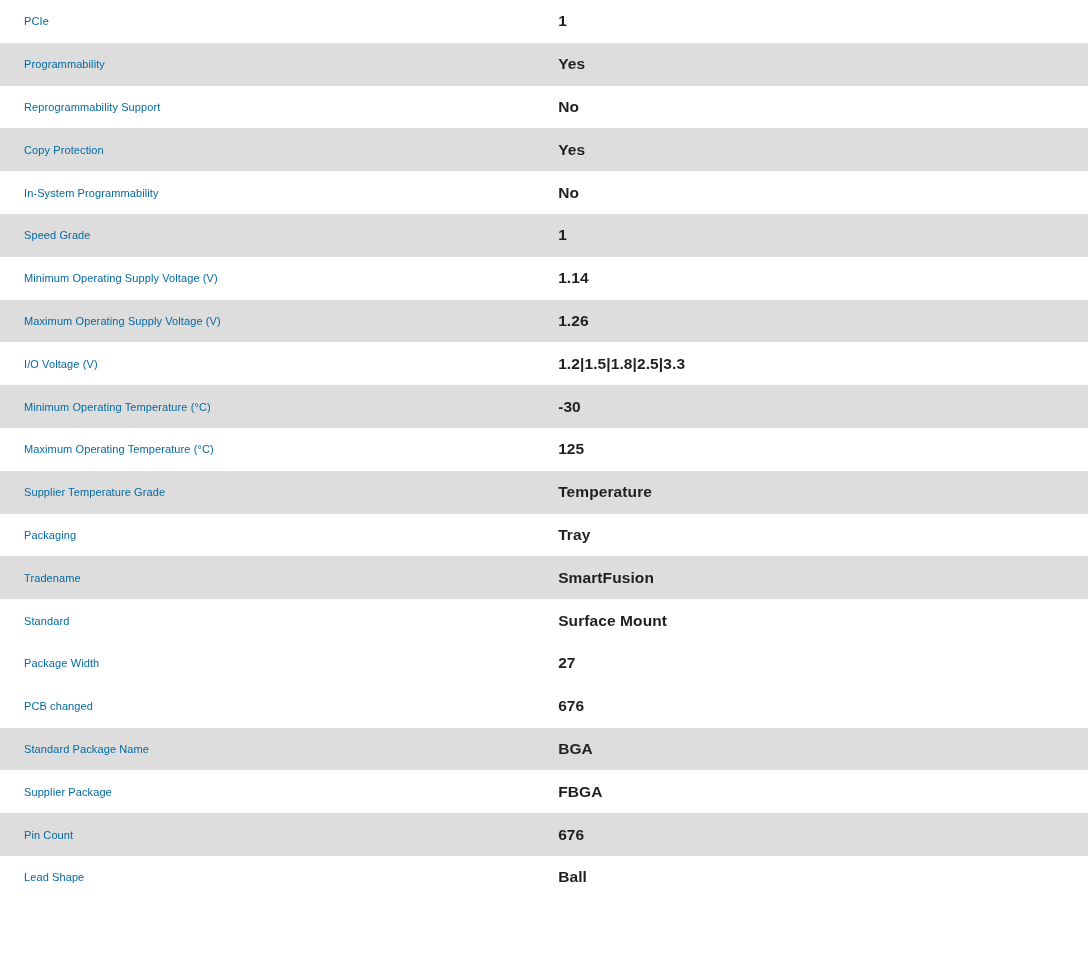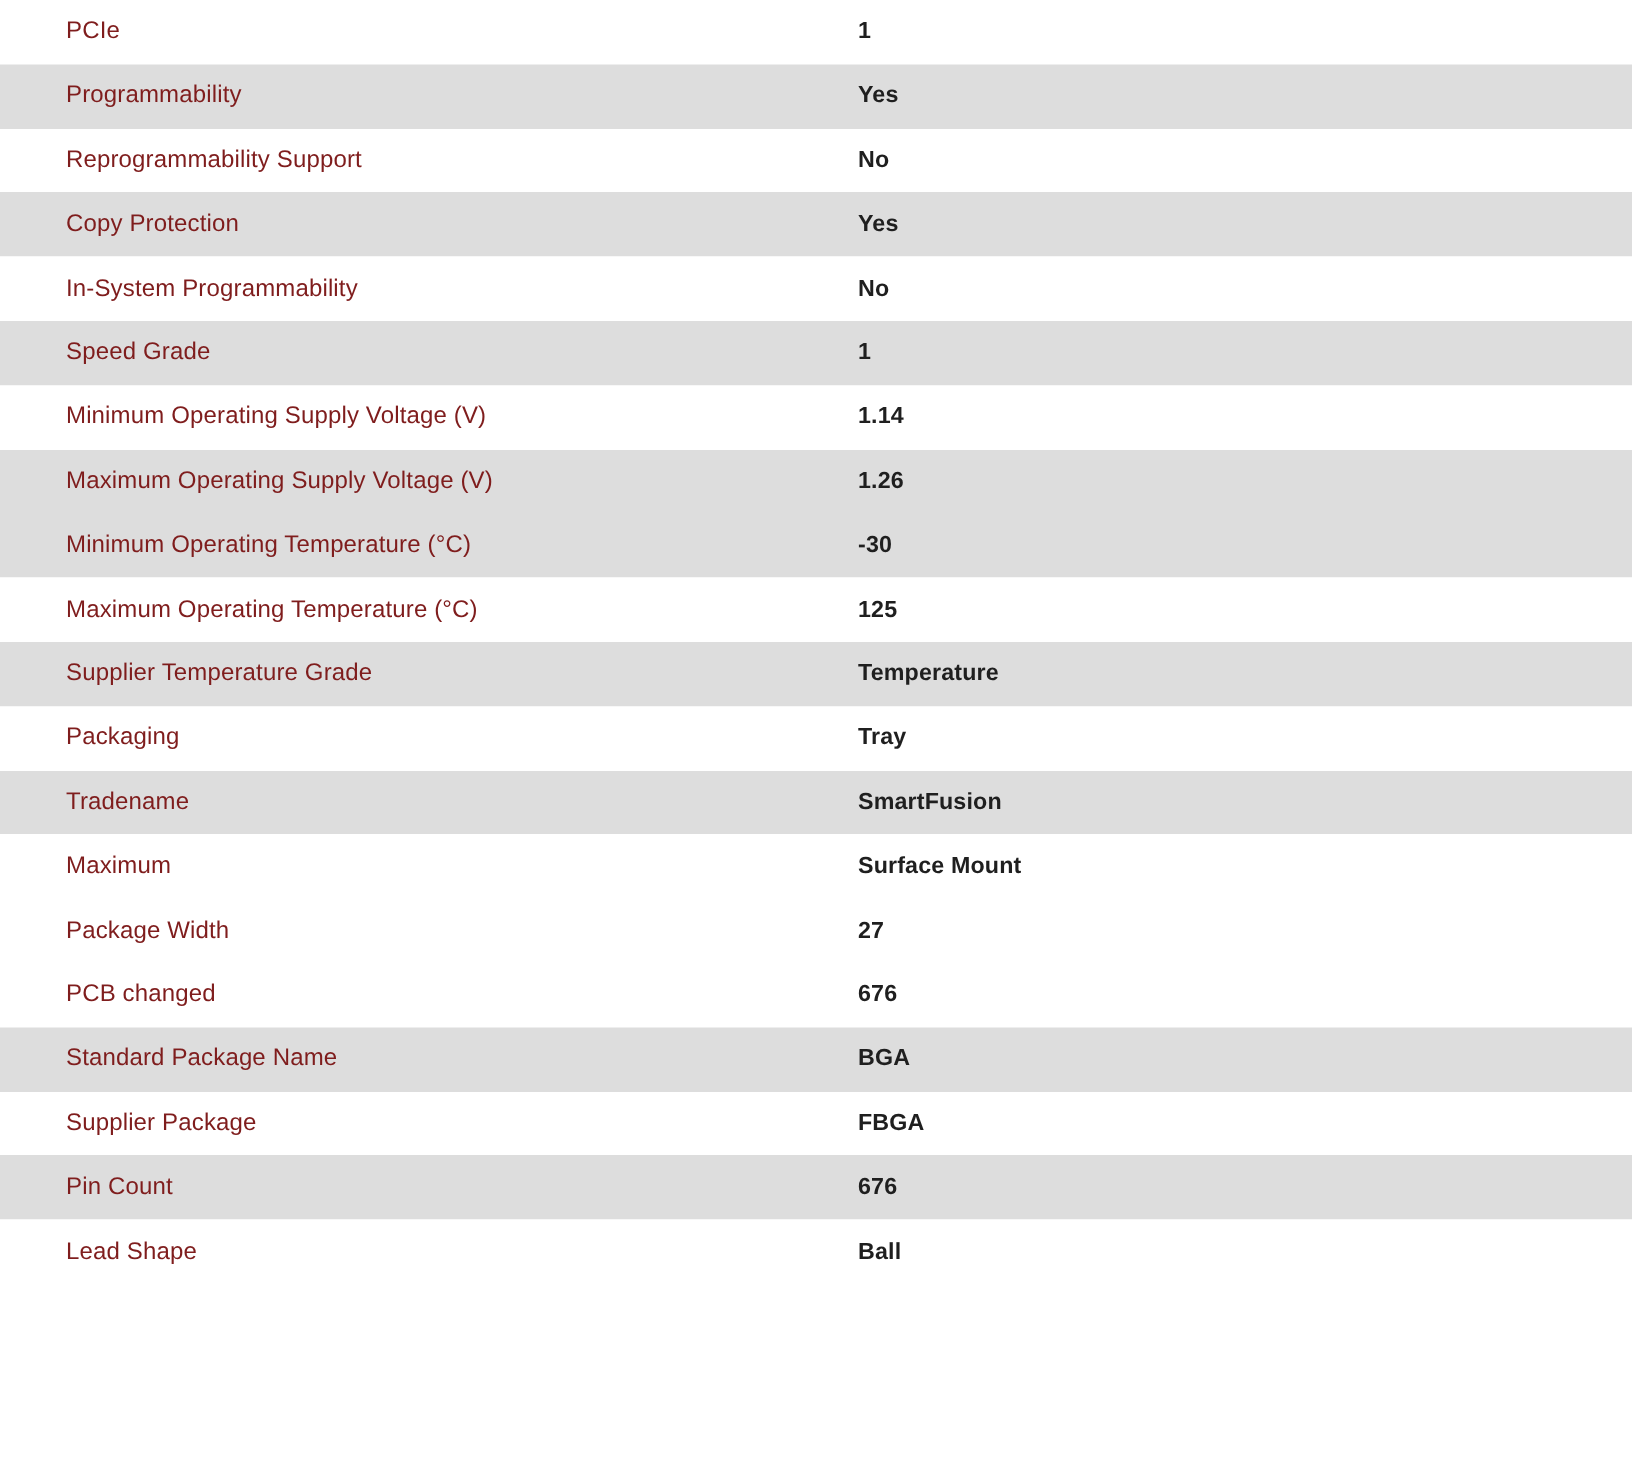--- a/index.html
+++ b/index.html
@@ -28,24 +28,24 @@
   .spec-table tr.odd-row {
     background: #dddddd;
   }
   .spec-table td {
     padding: 0;
     vertical-align: middle;
     border: none;
   }
   td.attr-cell {
     width: 528px;
-    padding-left: 44px;
-    font-size: 16px;
+    padding-left: 24px;
+    font-size: 11px;
     font-weight: 400;
-    color: #7f1d1d;
+    color: #0369a1;
     letter-spacing: 0.1px;
   }
   td.value-cell {
     width: 524px;
     padding-left: 0px;
     font-size: 15.5px;
     font-weight: 700;
     color: #1f1f1f;
     letter-spacing: 0.1px;
   }
@@ -80,20 +80,24 @@
         <td class="value-cell">1</td>
       </tr>
       <tr class="even-row">
         <td class="attr-cell">Minimum Operating Supply Voltage (V)</td>
         <td class="value-cell">1.14</td>
       </tr>
       <tr class="odd-row">
         <td class="attr-cell">Maximum Operating Supply Voltage (V)</td>
         <td class="value-cell">1.26</td>
       </tr>
+      <tr class="even-row">
+        <td class="attr-cell">I/O Voltage (V)</td>
+        <td class="value-cell">1.2|1.5|1.8|2.5|3.3</td>
+      </tr>
       <tr class="odd-row">
         <td class="attr-cell">Minimum Operating Temperature (°C)</td>
         <td class="value-cell">-30</td>
       </tr>
       <tr class="even-row">
         <td class="attr-cell">Maximum Operating Temperature (°C)</td>
         <td class="value-cell">125</td>
       </tr>
       <tr class="odd-row">
         <td class="attr-cell">Supplier Temperature Grade</td>
@@ -101,21 +105,21 @@
       </tr>
       <tr class="even-row">
         <td class="attr-cell">Packaging</td>
         <td class="value-cell">Tray</td>
       </tr>
       <tr class="odd-row">
         <td class="attr-cell">Tradename</td>
         <td class="value-cell">SmartFusion</td>
       </tr>
       <tr class="even-row">
-        <td class="attr-cell">Maximum</td>
+        <td class="attr-cell">Standard</td>
         <td class="value-cell">Surface Mount</td>
       </tr>
       <tr class="even-row">
         <td class="attr-cell">Package Width</td>
         <td class="value-cell">27</td>
       </tr>
       <tr class="even-row">
         <td class="attr-cell">PCB changed</td>
         <td class="value-cell">676</td>
       </tr>

